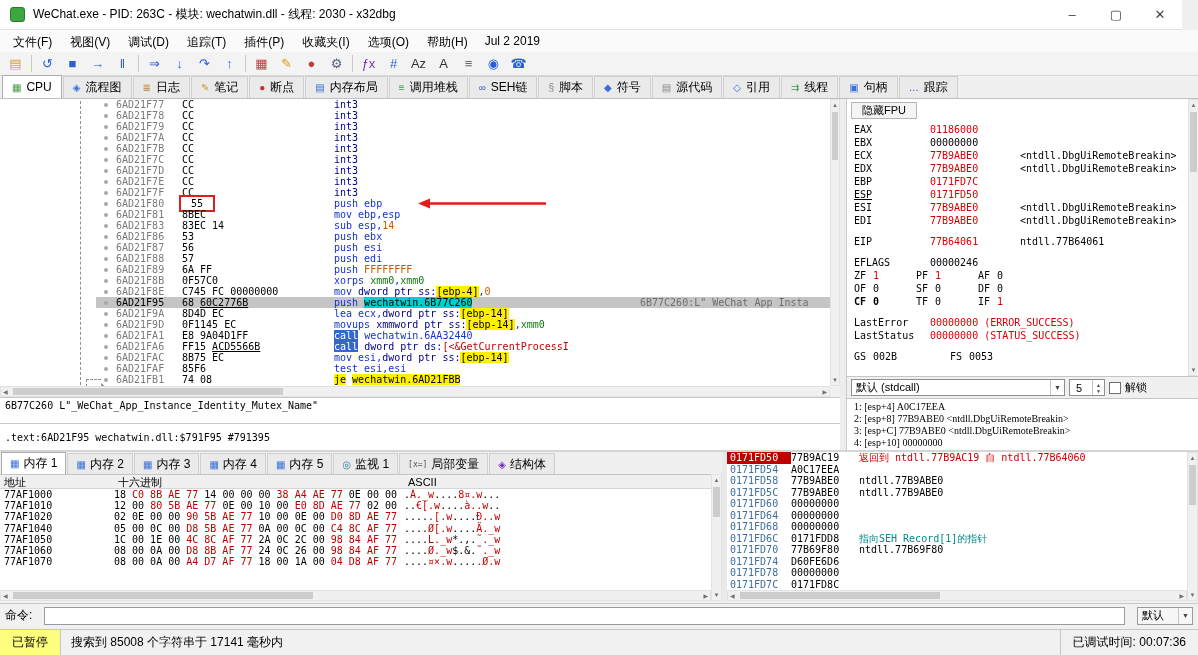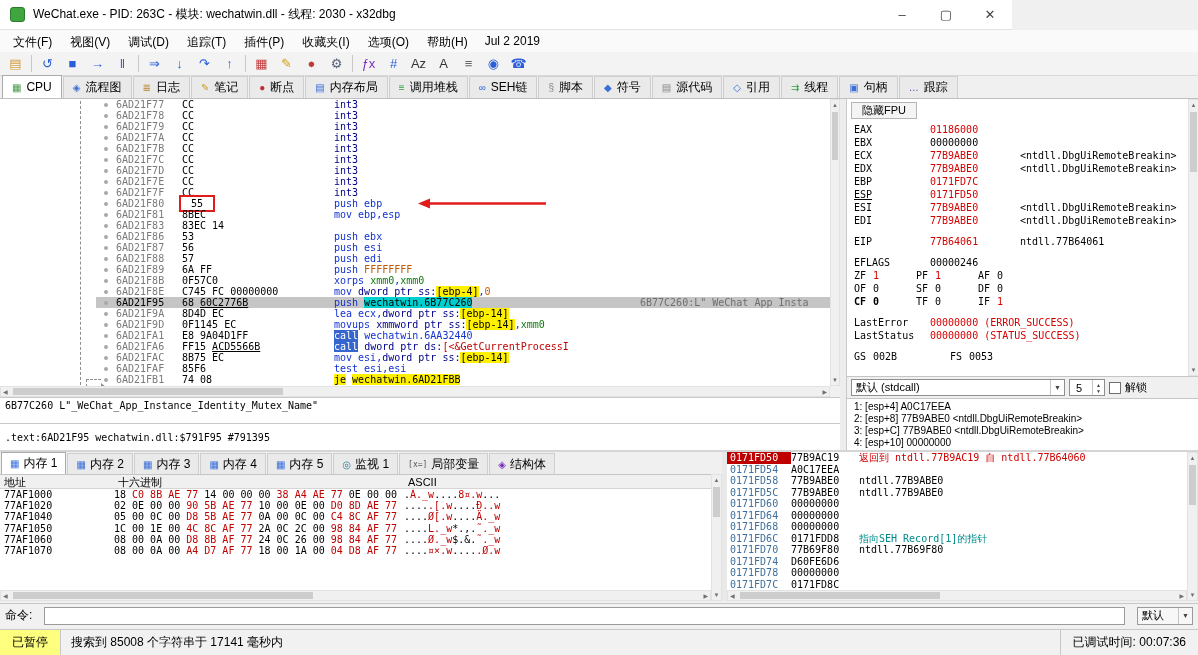--- a/index.html
+++ b/index.html
@@ -1,21 +1,21 @@
 <!DOCTYPE html>
 <html><head>
 <meta charset="utf-8">
 <style>
 *{box-sizing:border-box}
 html,body{margin:0;padding:0}
 body{width:1198px;height:655px;overflow:hidden;background:#F0F0F0;font-family:"Liberation Sans",sans-serif;position:relative;color:#000}
 .abs{position:absolute}
 
 
-#titlebar{left:0;top:0;width:1012px;height:30px;background:#FFF;border-bottom:1px solid #E2E2E2;display:flex;align-items:center;padding-left:10px}
+#titlebar{left:0;top:0;width:1182px;height:30px;background:#FFF;border-bottom:1px solid #E2E2E2;display:flex;align-items:center;padding-left:10px}
 #appicon{width:15px;height:15px;background:#3FA63F;border:1px solid #2C7A2C;border-radius:3px;margin-right:8px}
 #title{font-size:12px}
 #winbtns{margin-left:auto;display:flex;height:30px}
 .winbtn{width:44px;text-align:center;line-height:30px;font-size:13px;color:#444}
 
 
 #menubar{left:0;top:30px;width:1198px;height:22px;background:#FAFAFA;display:flex;align-items:center;padding-left:4px}
 .mitem{padding:2px 9px;font-size:12px}
 #builddate{font-size:12px;margin-left:8px}
 
@@ -79,21 +79,21 @@
 .red{color:#D40000}
 .fpair{display:inline-block}
 .fv{margin-left:7px}
 #argbar{position:absolute;left:0;top:277px;width:352px;height:23px;background:#F0F0F0;border-top:1px solid #C5C5C5;border-bottom:1px solid #C5C5C5;display:flex;align-items:center;gap:4px;padding:0 4px}
 #argselect{width:214px;height:17px;background:#FFF;border:1px solid #8F8F8F;font-size:11px;display:flex;align-items:center;justify-content:space-between;padding-left:4px}
 .ddarrow{font-size:7px;color:#444;border-left:1px solid #C5C5C5;padding:0 3px;height:100%;display:flex;align-items:center}
 #argspin{width:36px;height:17px;background:#FFF;border:1px solid #8F8F8F;font-size:11px;display:flex;align-items:center;position:relative;padding-left:6px}
 #spinarrows{position:absolute;right:0;top:0;width:12px;height:100%;border-left:1px solid #C5C5C5;display:flex;flex-direction:column;align-items:center;justify-content:center;font-size:5px;color:#444;line-height:6px}
 #argchk{display:flex;align-items:center;gap:4px;font-size:11px}
 #chkbox{width:12px;height:12px;border:1px solid #707070;background:#FFF}
-#arglist{position:absolute;left:0;top:300px;width:352px;height:51px;background:#FFF;font-family:Liberation Sans, sans-serif;font-size:10px;padding:2px 7px}
+#arglist{position:absolute;left:0;top:300px;width:352px;height:51px;background:#FFF;font-family:Liberation Serif, serif;font-size:10px;padding:2px 7px}
 .argrow{height:12px;line-height:12px;white-space:pre}
 
 
 #bottomtabs{left:0;top:452px;width:722px;height:22px;background:#F0F0F0;display:flex;align-items:flex-end;padding-left:1px}
 .btab{height:21px;display:flex;align-items:center;padding:0 8px;font-size:12px;border:1px solid #CFCFCF;border-bottom:none;background:#EAEAEA;margin-right:1px}
 .btab.active{background:#FFF;height:22px;border-color:#ABABAB}
 .bticon{margin-right:4px;font-size:10px}
 .bticon.txt{font-family:"DejaVu Sans Mono",monospace;font-size:8px}
 #dumphead{left:0;top:474px;width:711px;height:15px;background:#F0F0F0;border-top:1px solid #C5C5C5;border-bottom:1px solid #D5D5D5;font-size:11px;position:absolute}
 #dumphead span{position:absolute;top:0;line-height:14px}
@@ -283,21 +283,21 @@
       <div class="drow"><span class="c-gut"></span><span class="c-dot"><i class="dotmark"></i></span><span class="c-addr">6AD21F78</span><span class="c-bytes"><span>CC</span></span><span class="c-instr"><span class="t-navy">int3</span></span><span class="c-cmt"></span></div>
       <div class="drow"><span class="c-gut"></span><span class="c-dot"><i class="dotmark"></i></span><span class="c-addr">6AD21F79</span><span class="c-bytes"><span>CC</span></span><span class="c-instr"><span class="t-navy">int3</span></span><span class="c-cmt"></span></div>
       <div class="drow"><span class="c-gut"></span><span class="c-dot"><i class="dotmark"></i></span><span class="c-addr">6AD21F7A</span><span class="c-bytes"><span>CC</span></span><span class="c-instr"><span class="t-navy">int3</span></span><span class="c-cmt"></span></div>
       <div class="drow"><span class="c-gut"></span><span class="c-dot"><i class="dotmark"></i></span><span class="c-addr">6AD21F7B</span><span class="c-bytes"><span>CC</span></span><span class="c-instr"><span class="t-navy">int3</span></span><span class="c-cmt"></span></div>
       <div class="drow"><span class="c-gut"></span><span class="c-dot"><i class="dotmark"></i></span><span class="c-addr">6AD21F7C</span><span class="c-bytes"><span>CC</span></span><span class="c-instr"><span class="t-navy">int3</span></span><span class="c-cmt"></span></div>
       <div class="drow"><span class="c-gut"></span><span class="c-dot"><i class="dotmark"></i></span><span class="c-addr">6AD21F7D</span><span class="c-bytes"><span>CC</span></span><span class="c-instr"><span class="t-navy">int3</span></span><span class="c-cmt"></span></div>
       <div class="drow"><span class="c-gut"></span><span class="c-dot"><i class="dotmark"></i></span><span class="c-addr">6AD21F7E</span><span class="c-bytes"><span>CC</span></span><span class="c-instr"><span class="t-navy">int3</span></span><span class="c-cmt"></span></div>
       <div class="drow"><span class="c-gut"></span><span class="c-dot"><i class="dotmark"></i></span><span class="c-addr">6AD21F7F</span><span class="c-bytes"><span>CC</span></span><span class="c-instr"><span class="t-navy">int3</span></span><span class="c-cmt"></span></div>
       <div class="drow"><span class="c-gut"></span><span class="c-dot"><i class="dotmark"></i></span><span class="c-addr">6AD21F80</span><span class="c-bytes"><span class="b-box">55</span></span><span class="c-instr"><span class="t-mn">push ebp</span></span><span class="c-cmt"></span></div>
       <div class="drow"><span class="c-gut"></span><span class="c-dot"><i class="dotmark"></i></span><span class="c-addr">6AD21F81</span><span class="c-bytes"><span>8BEC</span></span><span class="c-instr"><span class="t-mn">mov ebp,esp</span></span><span class="c-cmt"></span></div>
-      <div class="drow"><span class="c-gut"></span><span class="c-dot"><i class="dotmark"></i></span><span class="c-addr">6AD21F83</span><span class="c-bytes"><span>83EC 14</span></span><span class="c-cmt"></span></div>
+      <div class="drow"><span class="c-gut"></span><span class="c-dot"><i class="dotmark"></i></span><span class="c-addr">6AD21F83</span><span class="c-bytes"><span>83EC 14</span></span><span class="c-instr"><span class="t-mn">sub esp,</span><span class="t-num">14</span></span><span class="c-cmt"></span></div>
       <div class="drow"><span class="c-gut"></span><span class="c-dot"><i class="dotmark"></i></span><span class="c-addr">6AD21F86</span><span class="c-bytes"><span>53</span></span><span class="c-instr"><span class="t-mn">push ebx</span></span><span class="c-cmt"></span></div>
       <div class="drow"><span class="c-gut"></span><span class="c-dot"><i class="dotmark"></i></span><span class="c-addr">6AD21F87</span><span class="c-bytes"><span>56</span></span><span class="c-instr"><span class="t-mn">push esi</span></span><span class="c-cmt"></span></div>
       <div class="drow"><span class="c-gut"></span><span class="c-dot"><i class="dotmark"></i></span><span class="c-addr">6AD21F88</span><span class="c-bytes"><span>57</span></span><span class="c-instr"><span class="t-mn">push edi</span></span><span class="c-cmt"></span></div>
       <div class="drow"><span class="c-gut"></span><span class="c-dot"><i class="dotmark"></i></span><span class="c-addr">6AD21F89</span><span class="c-bytes"><span>6A FF</span></span><span class="c-instr"><span class="t-mn">push </span><span class="t-num">FFFFFFFF</span></span><span class="c-cmt"></span></div>
       <div class="drow"><span class="c-gut"></span><span class="c-dot"><i class="dotmark"></i></span><span class="c-addr">6AD21F8B</span><span class="c-bytes"><span>0F57C0</span></span><span class="c-instr"><span class="t-mn">xorps </span><span class="t-grn">xmm0</span><span class="t-mn">,</span><span class="t-grn">xmm0</span></span><span class="c-cmt"></span></div>
       <div class="drow"><span class="c-gut"></span><span class="c-dot"><i class="dotmark"></i></span><span class="c-addr">6AD21F8E</span><span class="c-bytes"><span>C745 FC 00000000</span></span><span class="c-instr"><span class="t-mn">mov </span><span class="t-navy">dword ptr ss:</span><span class="t-ylw">[ebp-4]</span><span class="t-mn">,</span><span class="t-num">0</span></span><span class="c-cmt"></span></div>
       <div class="drow sel"><span class="c-gut"></span><span class="c-dot"><i class="dotmark"></i></span><span class="c-addr">6AD21F95</span><span class="c-bytes"><span>68 </span><span class="b-u">60C2776B</span></span><span class="c-instr"><span class="t-mn">push </span><span class="t-cyn">wechatwin.6B77C260</span></span><span class="c-cmt">6B77C260:L"_WeChat_App_Insta</span></div>
       <div class="drow"><span class="c-gut"></span><span class="c-dot"><i class="dotmark"></i></span><span class="c-addr">6AD21F9A</span><span class="c-bytes"><span>8D4D EC</span></span><span class="c-instr"><span class="t-mn">lea ecx,</span><span class="t-navy">dword ptr ss:</span><span class="t-ylw">[ebp-14]</span></span><span class="c-cmt"></span></div>
       <div class="drow"><span class="c-gut"></span><span class="c-dot"><i class="dotmark"></i></span><span class="c-addr">6AD21F9D</span><span class="c-bytes"><span>0F1145 EC</span></span><span class="c-instr"><span class="t-mn">movups </span><span class="t-navy">xmmword ptr ss:</span><span class="t-ylw">[ebp-14]</span><span class="t-mn">,</span><span class="t-grn">xmm0</span></span><span class="c-cmt"></span></div>
       <div class="drow"><span class="c-gut"></span><span class="c-dot"><i class="dotmark"></i></span><span class="c-addr">6AD21FA1</span><span class="c-bytes"><span>E8 9A04D1FF</span></span><span class="c-instr"><span class="t-call">call</span><span> </span><span class="t-mn">wechatwin.6AA32440</span></span><span class="c-cmt"></span></div>
@@ -420,20 +420,21 @@
     </div>
   </div>
 
 <div id="dumphead">
   <span style="left:4px">地址</span>
   <span style="left:118px">十六进制</span>
   <span style="left:408px">ASCII</span>
 </div>
 <div id="dumprows" class="abs">
     <div class="mrow"><span class="maddr">77AF1000</span><span class="mhex"><span>18 </span><span class="r">C0 8B AE 77</span><span> 14 00 00 00 </span><span class="r">38 A4 AE 77</span><span> 0E 00 00</span></span><span class="masc"><span>.</span><span class="r">À._w</span><span>....</span><span class="r">8¤.w</span><span>...</span></span></div>
+    <div class="mrow"><span class="maddr">77AF1010</span><span class="mhex"><span>12 00 </span><span class="r">80 5B AE 77</span><span> 0E 00 10 00 </span><span class="r">E0 8D AE 77</span><span> 02 00</span></span><span class="masc"><span>..</span><span class="r">€[.w</span><span>....</span><span class="r">à..w</span><span>..</span></span></div>
     <div class="mrow"><span class="maddr">77AF1020</span><span class="mhex"><span>02 0E 00 00 </span><span class="r">90 5B AE 77</span><span> 10 00 0E 00 </span><span class="r">D0 8D AE 77</span></span><span class="masc"><span>....</span><span class="r">.[.w</span><span>....</span><span class="r">Ð..w</span></span></div>
     <div class="mrow"><span class="maddr">77AF1040</span><span class="mhex"><span>05 00 0C 00 </span><span class="r">D8 5B AE 77</span><span> 0A 00 0C 00 </span><span class="r">C4 8C AF 77</span></span><span class="masc"><span>....</span><span class="r">Ø[.w</span><span>....</span><span class="r">Ä._w</span></span></div>
     <div class="mrow"><span class="maddr">77AF1050</span><span class="mhex"><span>1C 00 1E 00 </span><span class="r">4C 8C AF 77</span><span> 2A 0C 2C 00 </span><span class="r">98 84 AF 77</span></span><span class="masc"><span>....</span><span class="r">L._w</span><span>*.,.</span><span class="r">˜._w</span></span></div>
     <div class="mrow"><span class="maddr">77AF1060</span><span class="mhex"><span>08 00 0A 00 </span><span class="r">D8 8B AF 77</span><span> 24 0C 26 00 </span><span class="r">98 84 AF 77</span></span><span class="masc"><span>....</span><span class="r">Ø._w</span><span>$.&amp;.</span><span class="r">˜._w</span></span></div>
     <div class="mrow"><span class="maddr">77AF1070</span><span class="mhex"><span>08 00 0A 00 </span><span class="r">A4 D7 AF 77</span><span> 18 00 1A 00 </span><span class="r">04 D8 AF 77</span></span><span class="masc"><span>....</span><span class="r">¤×.w</span><span>....</span><span class="r">.Ø.w</span></span></div>
   </div>
 <div class="sbv abs" style="left:711px;top:474px;width:11px;height:127px">
   <span class="sba" style="top:0">▲</span>
   <div class="thumb" style="left:1px;right:1px;top:12px;height:30px"></div>
   <span class="sba" style="bottom:0">▼</span>

